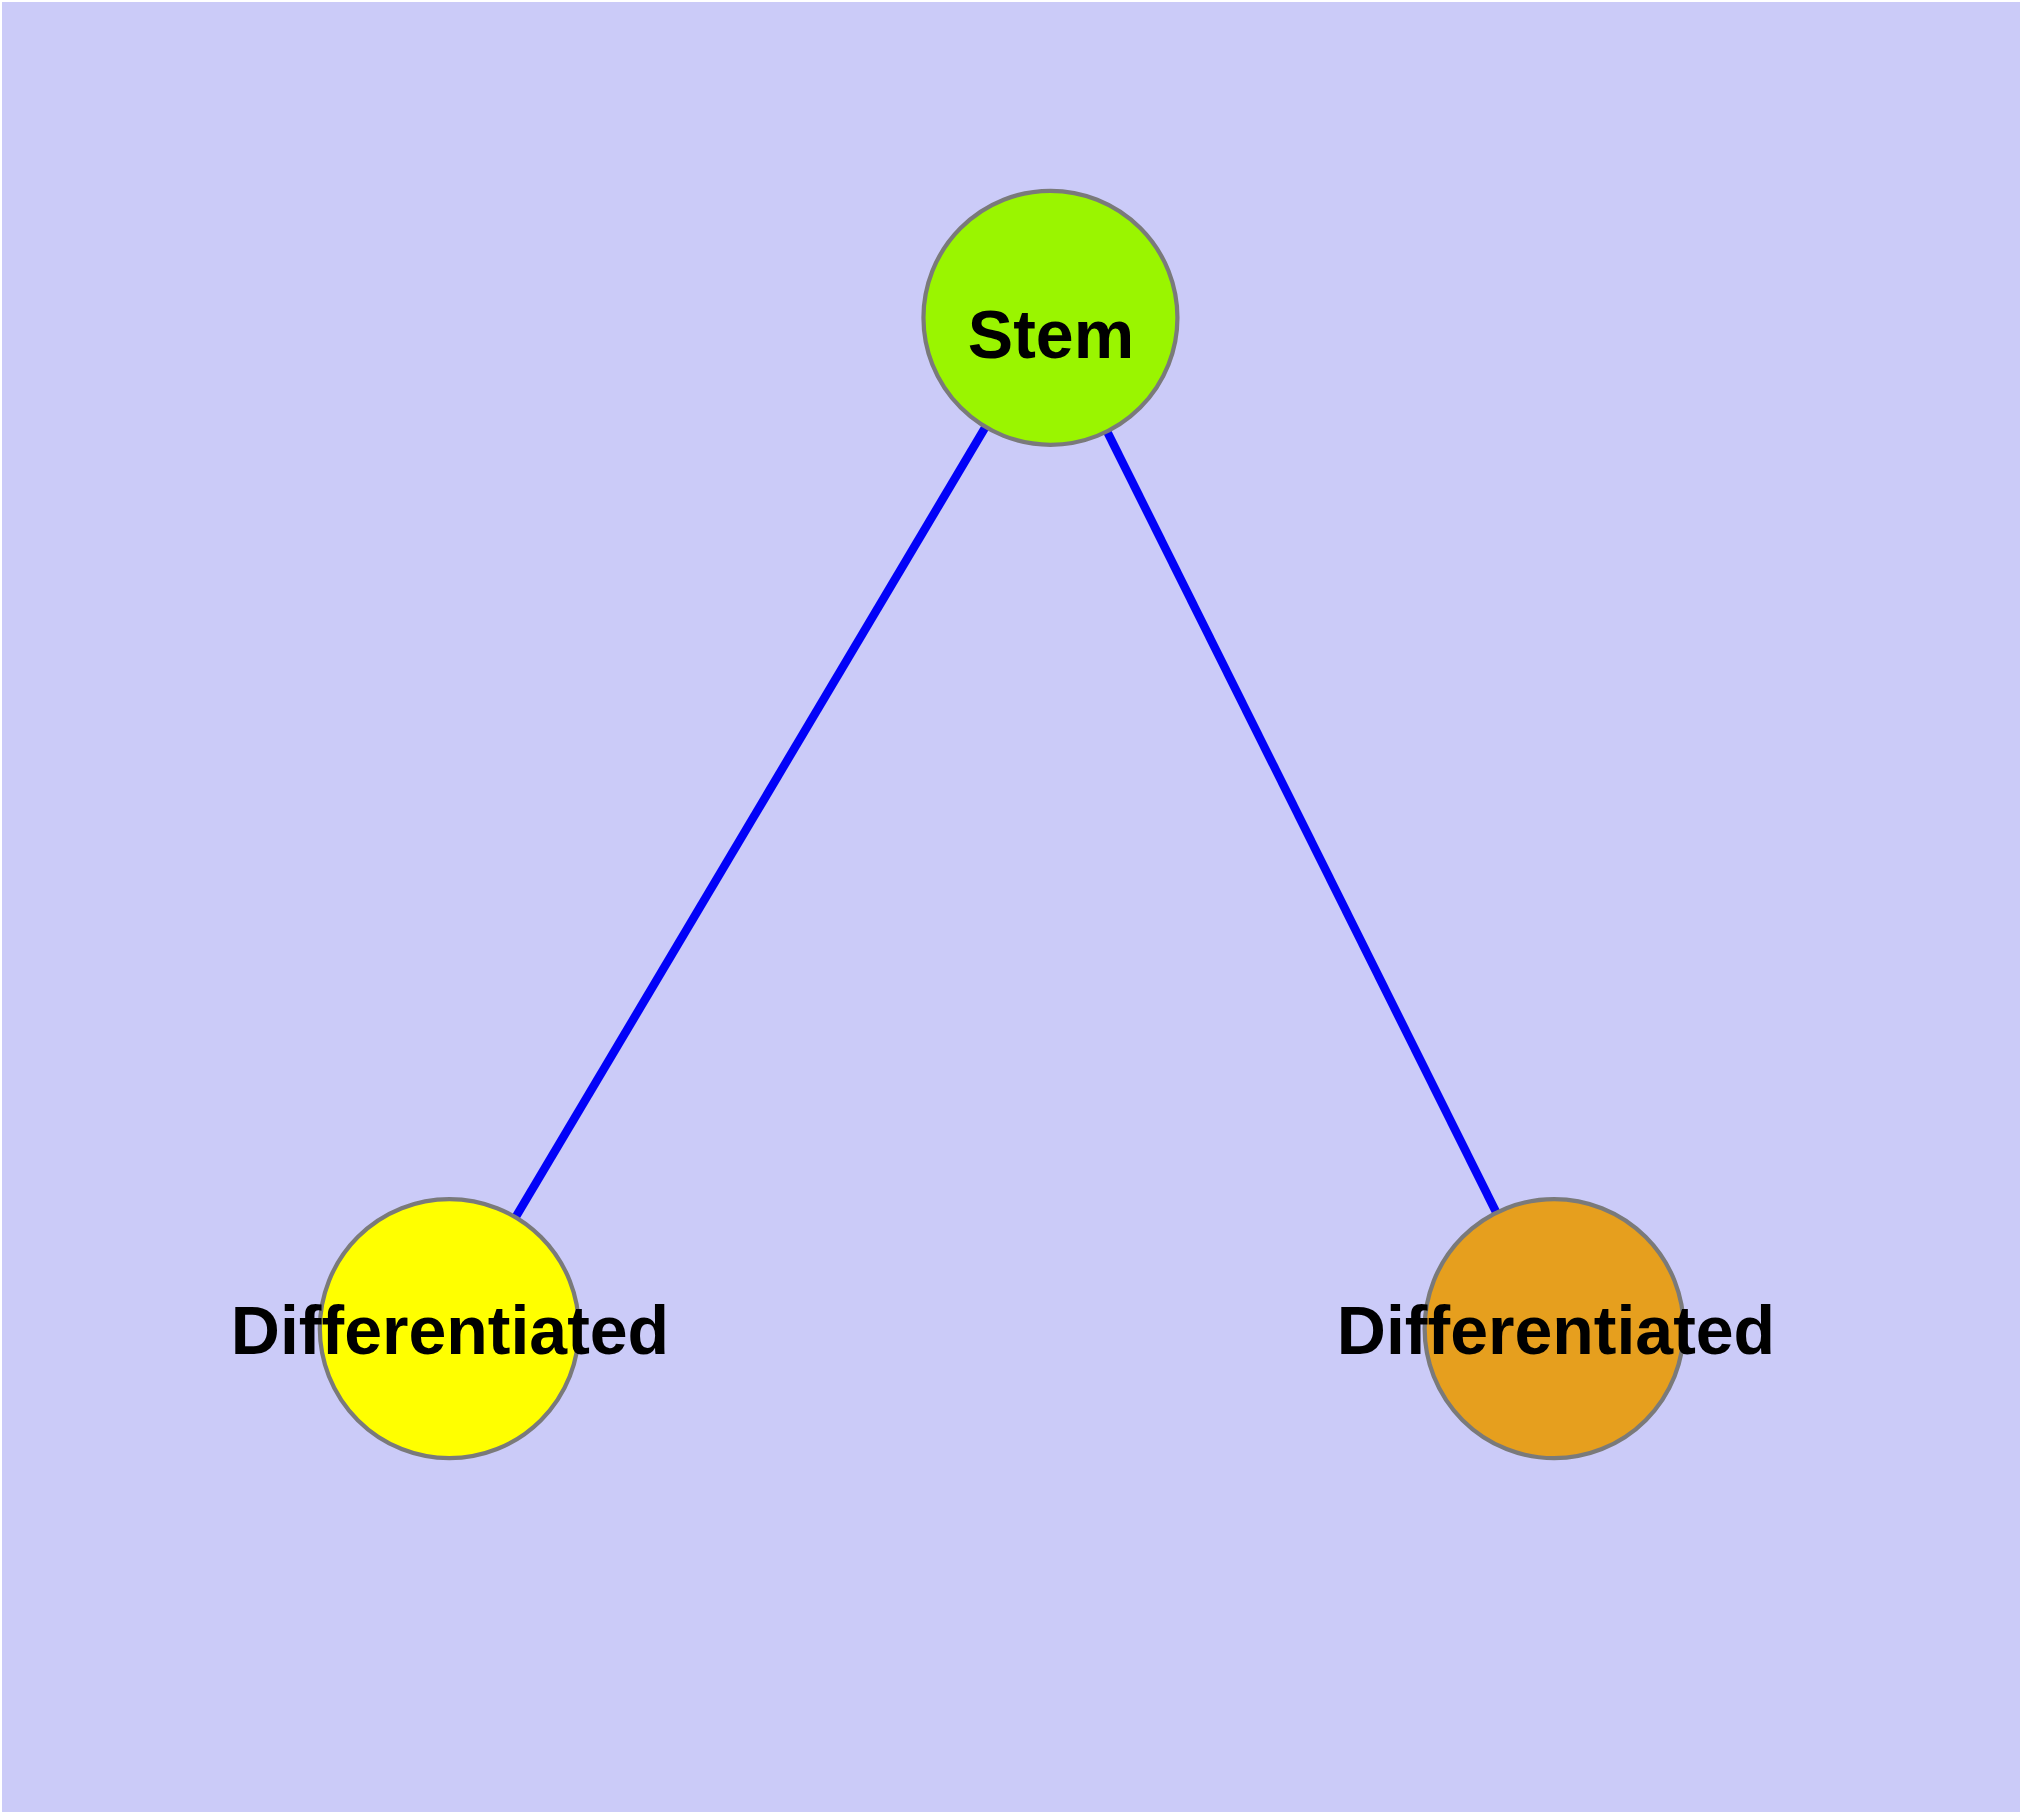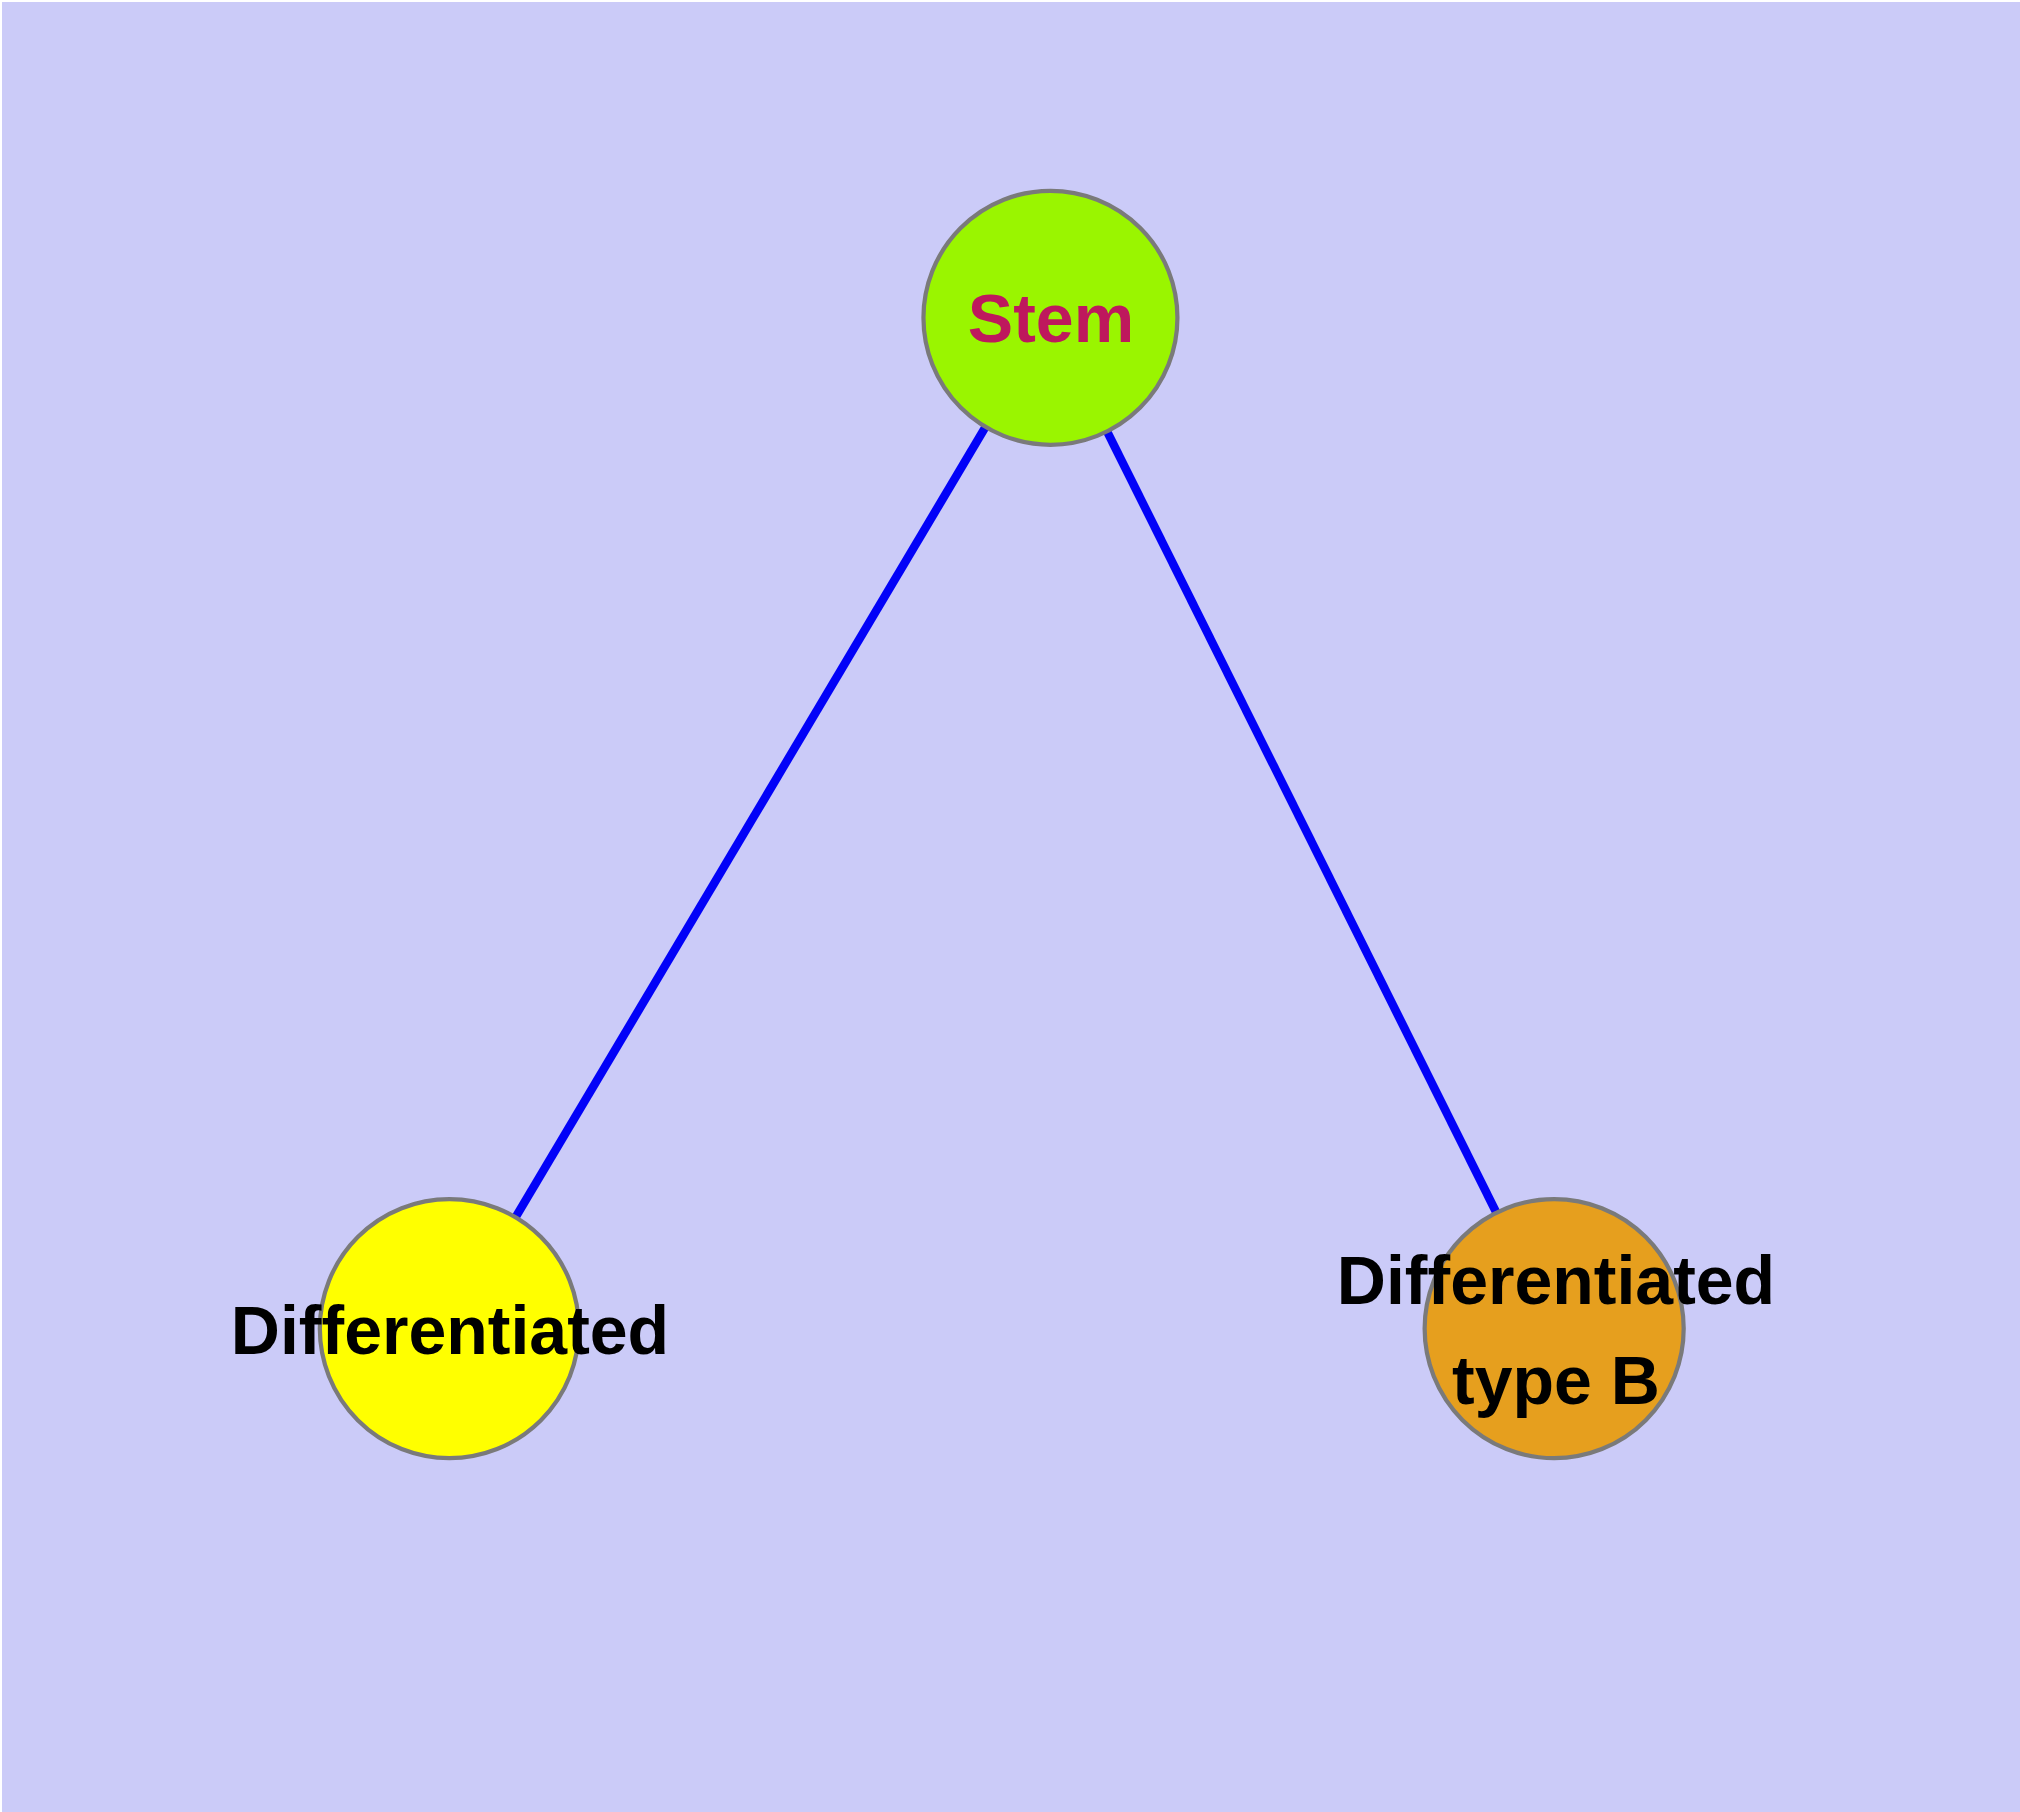--- a/index.html
+++ b/index.html
@@ -49,27 +49,26 @@
         <line x1="1238" y1="373" x2="528" y2="1567" stroke="#0202F8" stroke-width="10"></line>
         <line x1="1238" y1="373" x2="1833" y2="1567" stroke="#0202F8" stroke-width="10"></line>
       </g>
     <g id="node-layer">
         <circle cx="1238" cy="373" r="150" fill="#9AF500" stroke="#7A7A7A" stroke-width="5"></circle>
         <circle cx="528" cy="1567" r="153" fill="#FFFF00" stroke="#7A7A7A" stroke-width="5"></circle>
         <circle cx="1833" cy="1567" r="153" fill="#E69F1E" stroke="#7A7A7A" stroke-width="5"></circle>
       </g>
   </svg>
 
-  <div class="node-label" id="label-0" style="left: 1049px; top: 316px; color: #be185d;">
+  <div class="node-label" id="label-0" style="left: 1049px; top: 332px; color: #000000;">
     <span>Stem</span>
   </div>
 
   <div class="node-label" id="label-1" style="left: 448px; top: 1328px; color: rgb(0, 0, 0);">
     <span>Differentiated</span>
   </div>
 
   <div class="node-label" id="label-2" style="left: 1554px; top: 1328px; color: rgb(0, 0, 0);">
     <span>Differentiated</span>
-    <span>type B</span>
   </div>
 
 </div>
 
 
 </body></html>

